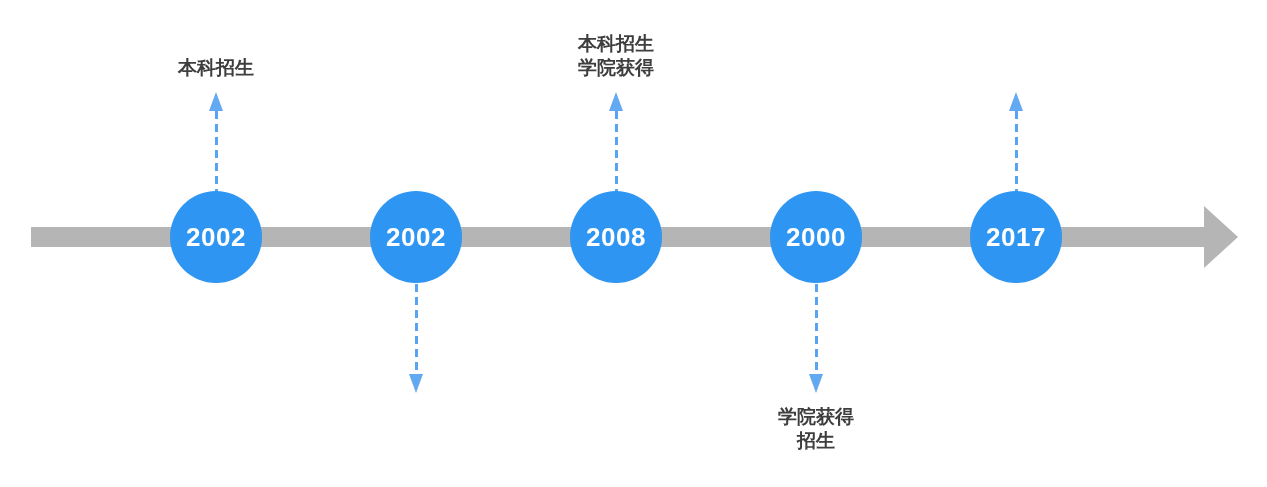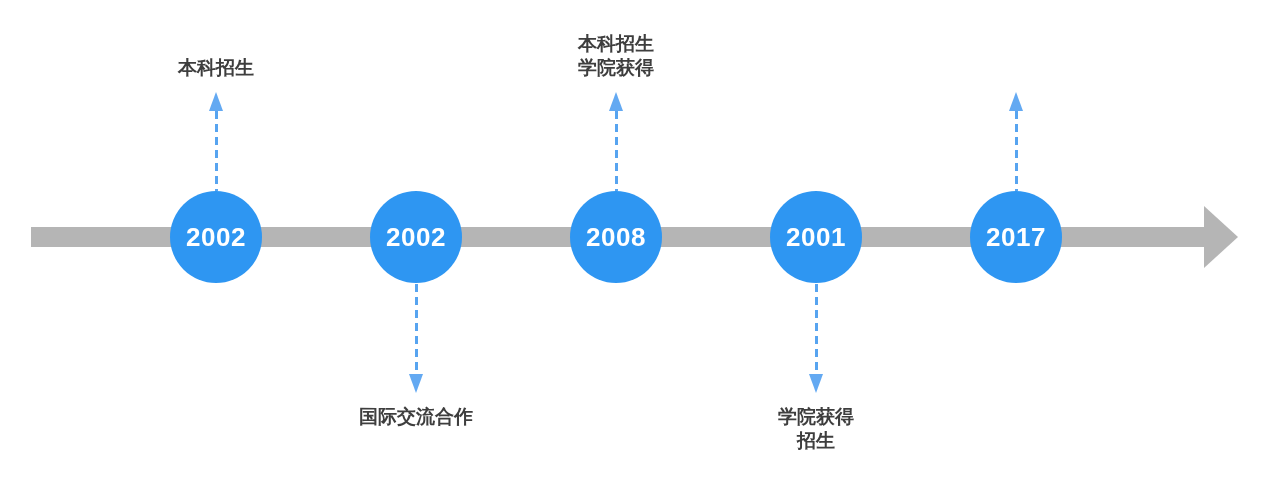--- a/index.html
+++ b/index.html
@@ -110,39 +110,38 @@
     </div>
   </div>
 
   <div class="node-group" id="n1">
     <div class="circle">
       <span class="year">2002</span>
     </div>
     <div class="dash down"></div>
     <div class="conn-arrow down"></div>
     <div class="label down">
-      <span class="line">国际交流合作</span>
     </div>
   </div>
 
   <div class="node-group" id="n2">
     <div class="label up">
       <span class="line">本科招生</span>
       <span class="line">学院获得</span>
     </div>
     <div class="conn-arrow up"></div>
     <div class="dash up"></div>
     <div class="circle">
       <span class="year">2008</span>
     </div>
   </div>
 
   <div class="node-group" id="n3">
     <div class="circle">
-      <span class="year">2001</span>
+      <span class="year">2000</span>
     </div>
     <div class="dash down"></div>
     <div class="conn-arrow down"></div>
     <div class="label down">
       <span class="line">学院获得</span>
       <span class="line">招生</span>
     </div>
   </div>
 
   <div class="node-group" id="n4">

